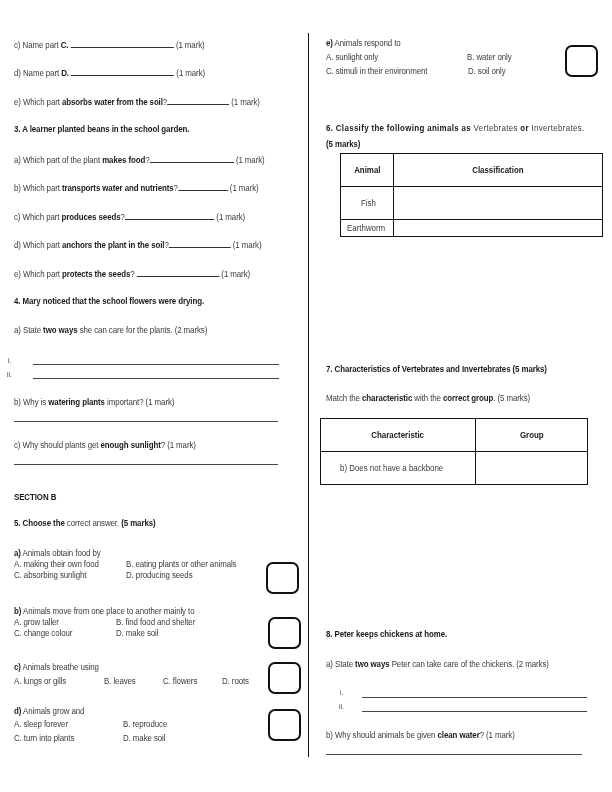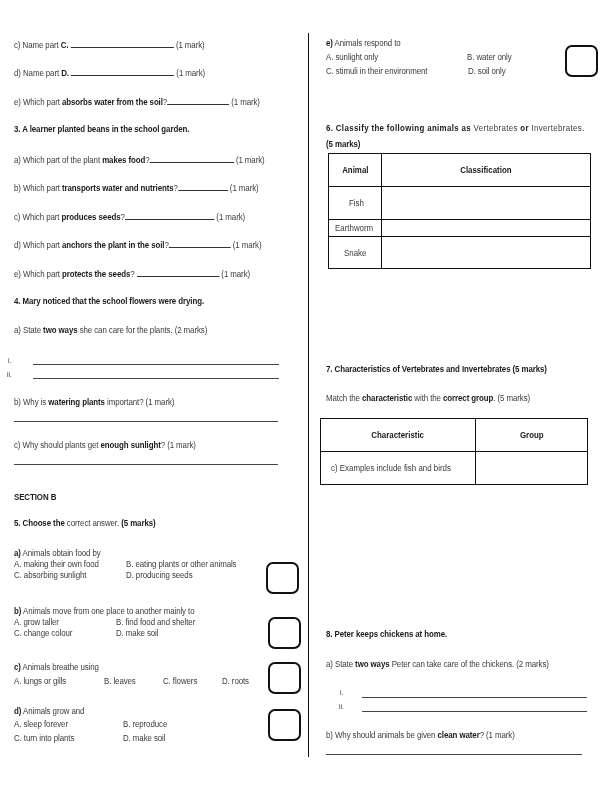--- a/index.html
+++ b/index.html
@@ -121,54 +121,50 @@
   <div class="t" style="left:467px;top:52px">B. water only</div>
   <div class="t" style="left:326px;top:66px">C. stimuli in their environment</div>
   <div class="t" style="left:468px;top:66px">D. soil only</div>
   <div class="box" style="left:565px;top:45px"></div>
 
   <div class="t" style="left:326px;top:123px;letter-spacing:0.4px">
     <b>6. Classify the following animals as </b><span>Vertebrates</span><b> or </b><span>Invertebrates.</span>
   </div>
   <div class="t h" style="left:326px;top:139px">(5 marks)</div>
 
-  <table class="grid" style="left:328px;top:153px;width:263px">
+  <table class="grid" style="left:340px;top:153px;width:263px">
     <tbody>
         <tr style="height:33px">
       <th style="width:52px"><span class="cellt">Animal</span></th>
       <th><span class="cellt">Classification</span></th>
     </tr>
     <tr style="height:33px">
       <td><span class="cellt">Fish</span></td>
       <td></td>
     </tr>
     <tr style="height:17px">
       <td><span class="cellt">Earthworm</span></td>
-      <td></td>
-    </tr>
-    <tr style="height:32px">
-      <td><span class="cellt">Snake</span></td>
       <td></td>
     </tr>
   </tbody>
     </table>
 
   <div class="t h" style="left:326px;top:364px">7. Characteristics of Vertebrates and Invertebrates (5 marks)</div>
   <div class="t" style="left:326px;top:393px">
     <span>Match the </span><b>characteristic</b><span> with the </span><b>correct group</b><span>. (5 marks)</span>
   </div>
 
   <table class="grid" style="left:320px;top:418px;width:268px">
     <tbody>
         <tr style="height:33px">
       <th style="width:154px"><span class="cellt">Characteristic</span></th>
       <th><span class="cellt">Group</span></th>
     </tr>
     <tr style="height:33px">
-      <td><span class="cellt">c) Examples include fish and birds</span></td>
+      <td><span class="cellt">b) Does not have a backbone</span></td>
       <td></td>
     </tr>
   </tbody>
     </table>
 
   <div class="t h" style="left:326px;top:629px">8. Peter keeps chickens at home.</div>
   <div class="t" style="left:326px;top:659px">
     <span>a) State </span><b>two ways</b><span> Peter can take care of the chickens. (2 marks)</span>
   </div>
   <div class="t" style="left:340px;top:687px;font-size:8px">i.</div>

